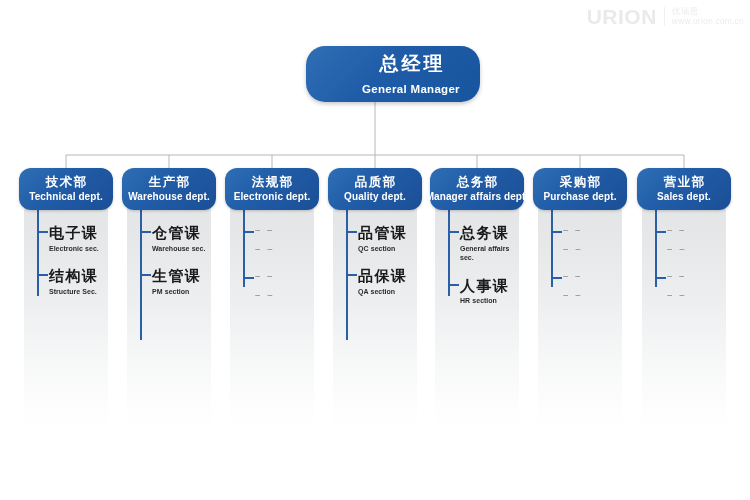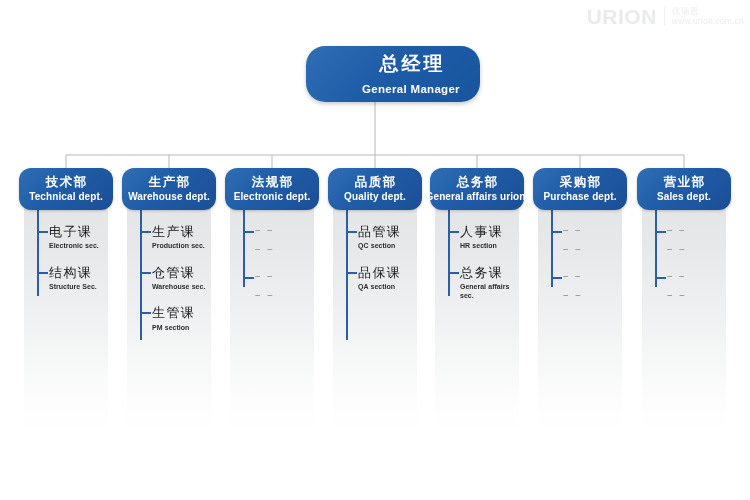--- a/index.html
+++ b/index.html
@@ -180,22 +180,22 @@
   }
   .sub-item .tick {
     position: absolute;
     left: 18px;
     top: 7px;
     width: 11px;
     height: 2px;
     background: #2a5fa8;
   }
   .sub-item .cn {
-    font-size: 13px;
-    font-weight: 400;
+    font-size: 15px;
+    font-weight: 700;
     color: #1a1a1a;
     letter-spacing: 1.4px;
     line-height: 1.25;
     white-space: nowrap;
   }
   .sub-item .en {
     font-size: 7px;
     font-weight: 700;
     color: #2b2b2b;
     line-height: 1.35;
@@ -262,25 +262,20 @@
       </div>
       <div class="dept-col" style="left: 122px;">
         <div class="dept-panel"></div>
         <div class="dept-head">
           <span class="cn">生产部</span>
           <span class="en">Warehouse dept.</span>
         </div>
         <div class="sub-list">
           <div class="sub-item">
             <span class="tick"></span>
-            <div class="cn">生产课</div>
-            <div class="en">Production sec.</div>
-          </div>
-          <div class="sub-item">
-            <span class="tick"></span>
             <div class="cn">仓管课</div>
             <div class="en">Warehouse sec.</div>
           </div>
           <div class="sub-item">
             <span class="tick"></span>
             <div class="cn">生管课</div>
             <div class="en">PM section</div>
           </div>
         </div>
         <div class="spine" style="left: 18px; top: 42px; height: 130px;"></div>
@@ -322,32 +317,32 @@
             <div class="cn">品保课</div>
             <div class="en">QA section</div>
           </div>
         </div>
         <div class="spine" style="left: 18px; top: 42px; height: 130px;"></div>
       </div>
       <div class="dept-col" style="left: 430px;">
         <div class="dept-panel"></div>
         <div class="dept-head">
           <span class="cn">总务部</span>
-          <span class="en">General affairs urion.</span>
-        </div>
-        <div class="sub-list">
+          <span class="en">Manager affairs dept.</span>
+        </div>
+        <div class="sub-list">
+          <div class="sub-item">
+            <span class="tick"></span>
+            <div class="cn">总务课</div>
+            <div class="en">General affairs sec.</div>
+          </div>
           <div class="sub-item">
             <span class="tick"></span>
             <div class="cn">人事课</div>
             <div class="en">HR section</div>
-          </div>
-          <div class="sub-item">
-            <span class="tick"></span>
-            <div class="cn">总务课</div>
-            <div class="en">General affairs sec.</div>
           </div>
         </div>
         <div class="spine" style="left: 18px; top: 42px; height: 86px;"></div>
       </div>
       <div class="dept-col" style="left: 533px;">
         <div class="dept-panel"></div>
         <div class="dept-head">
           <span class="cn">采购部</span>
           <span class="en">Purchase dept.</span>
         </div>

